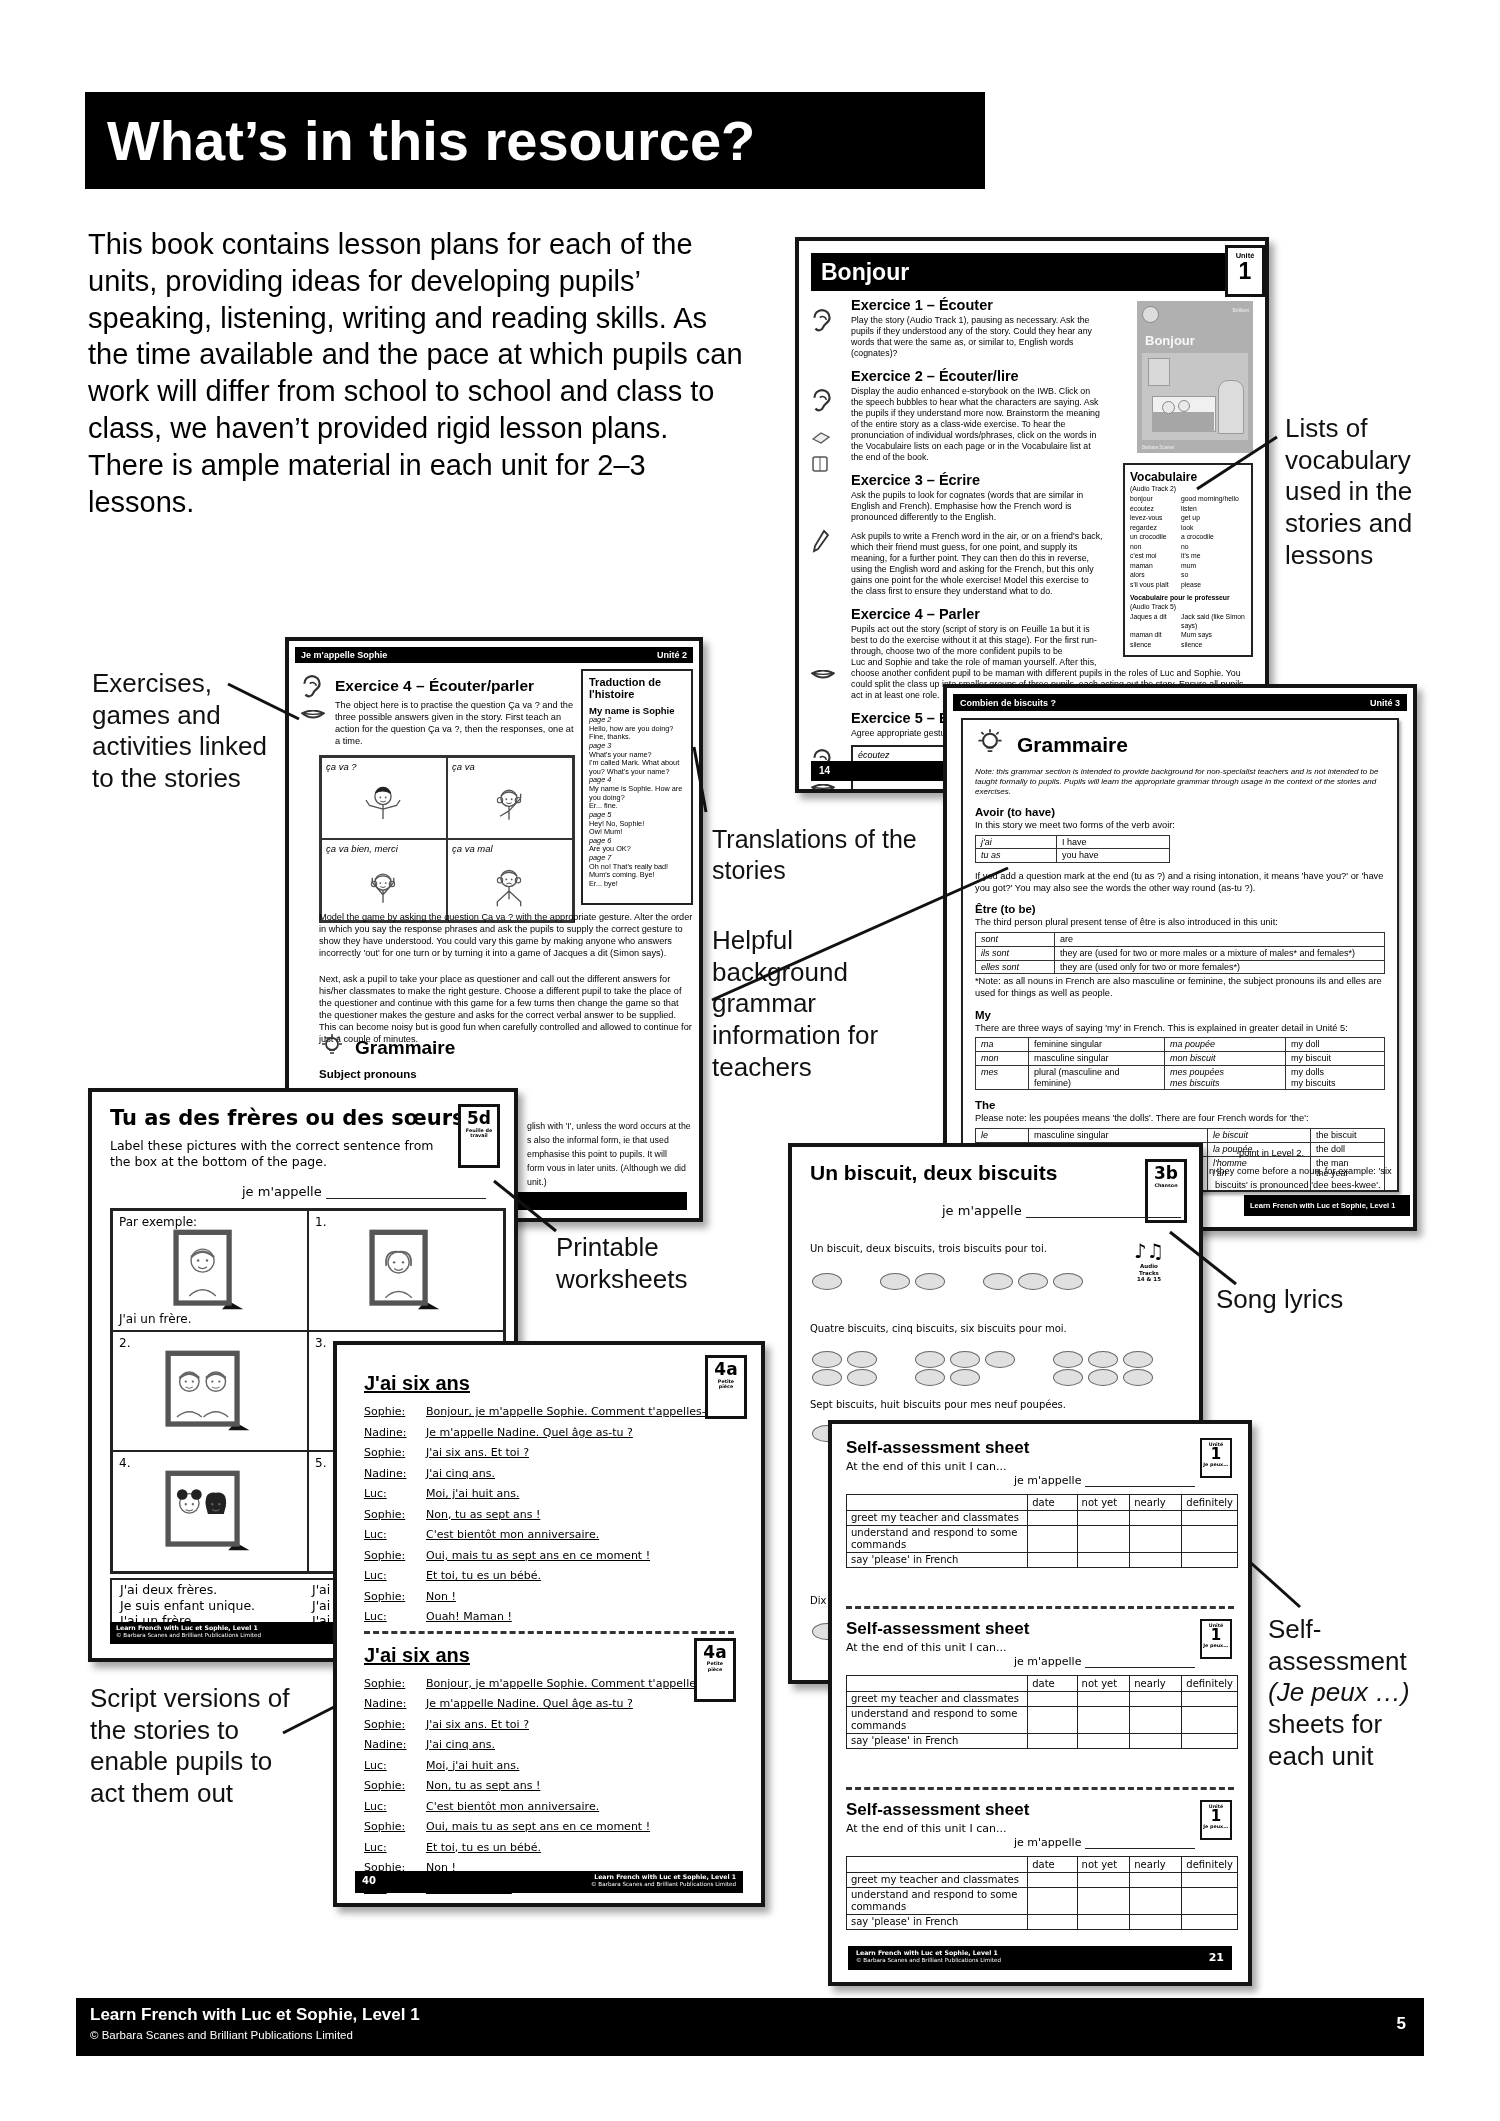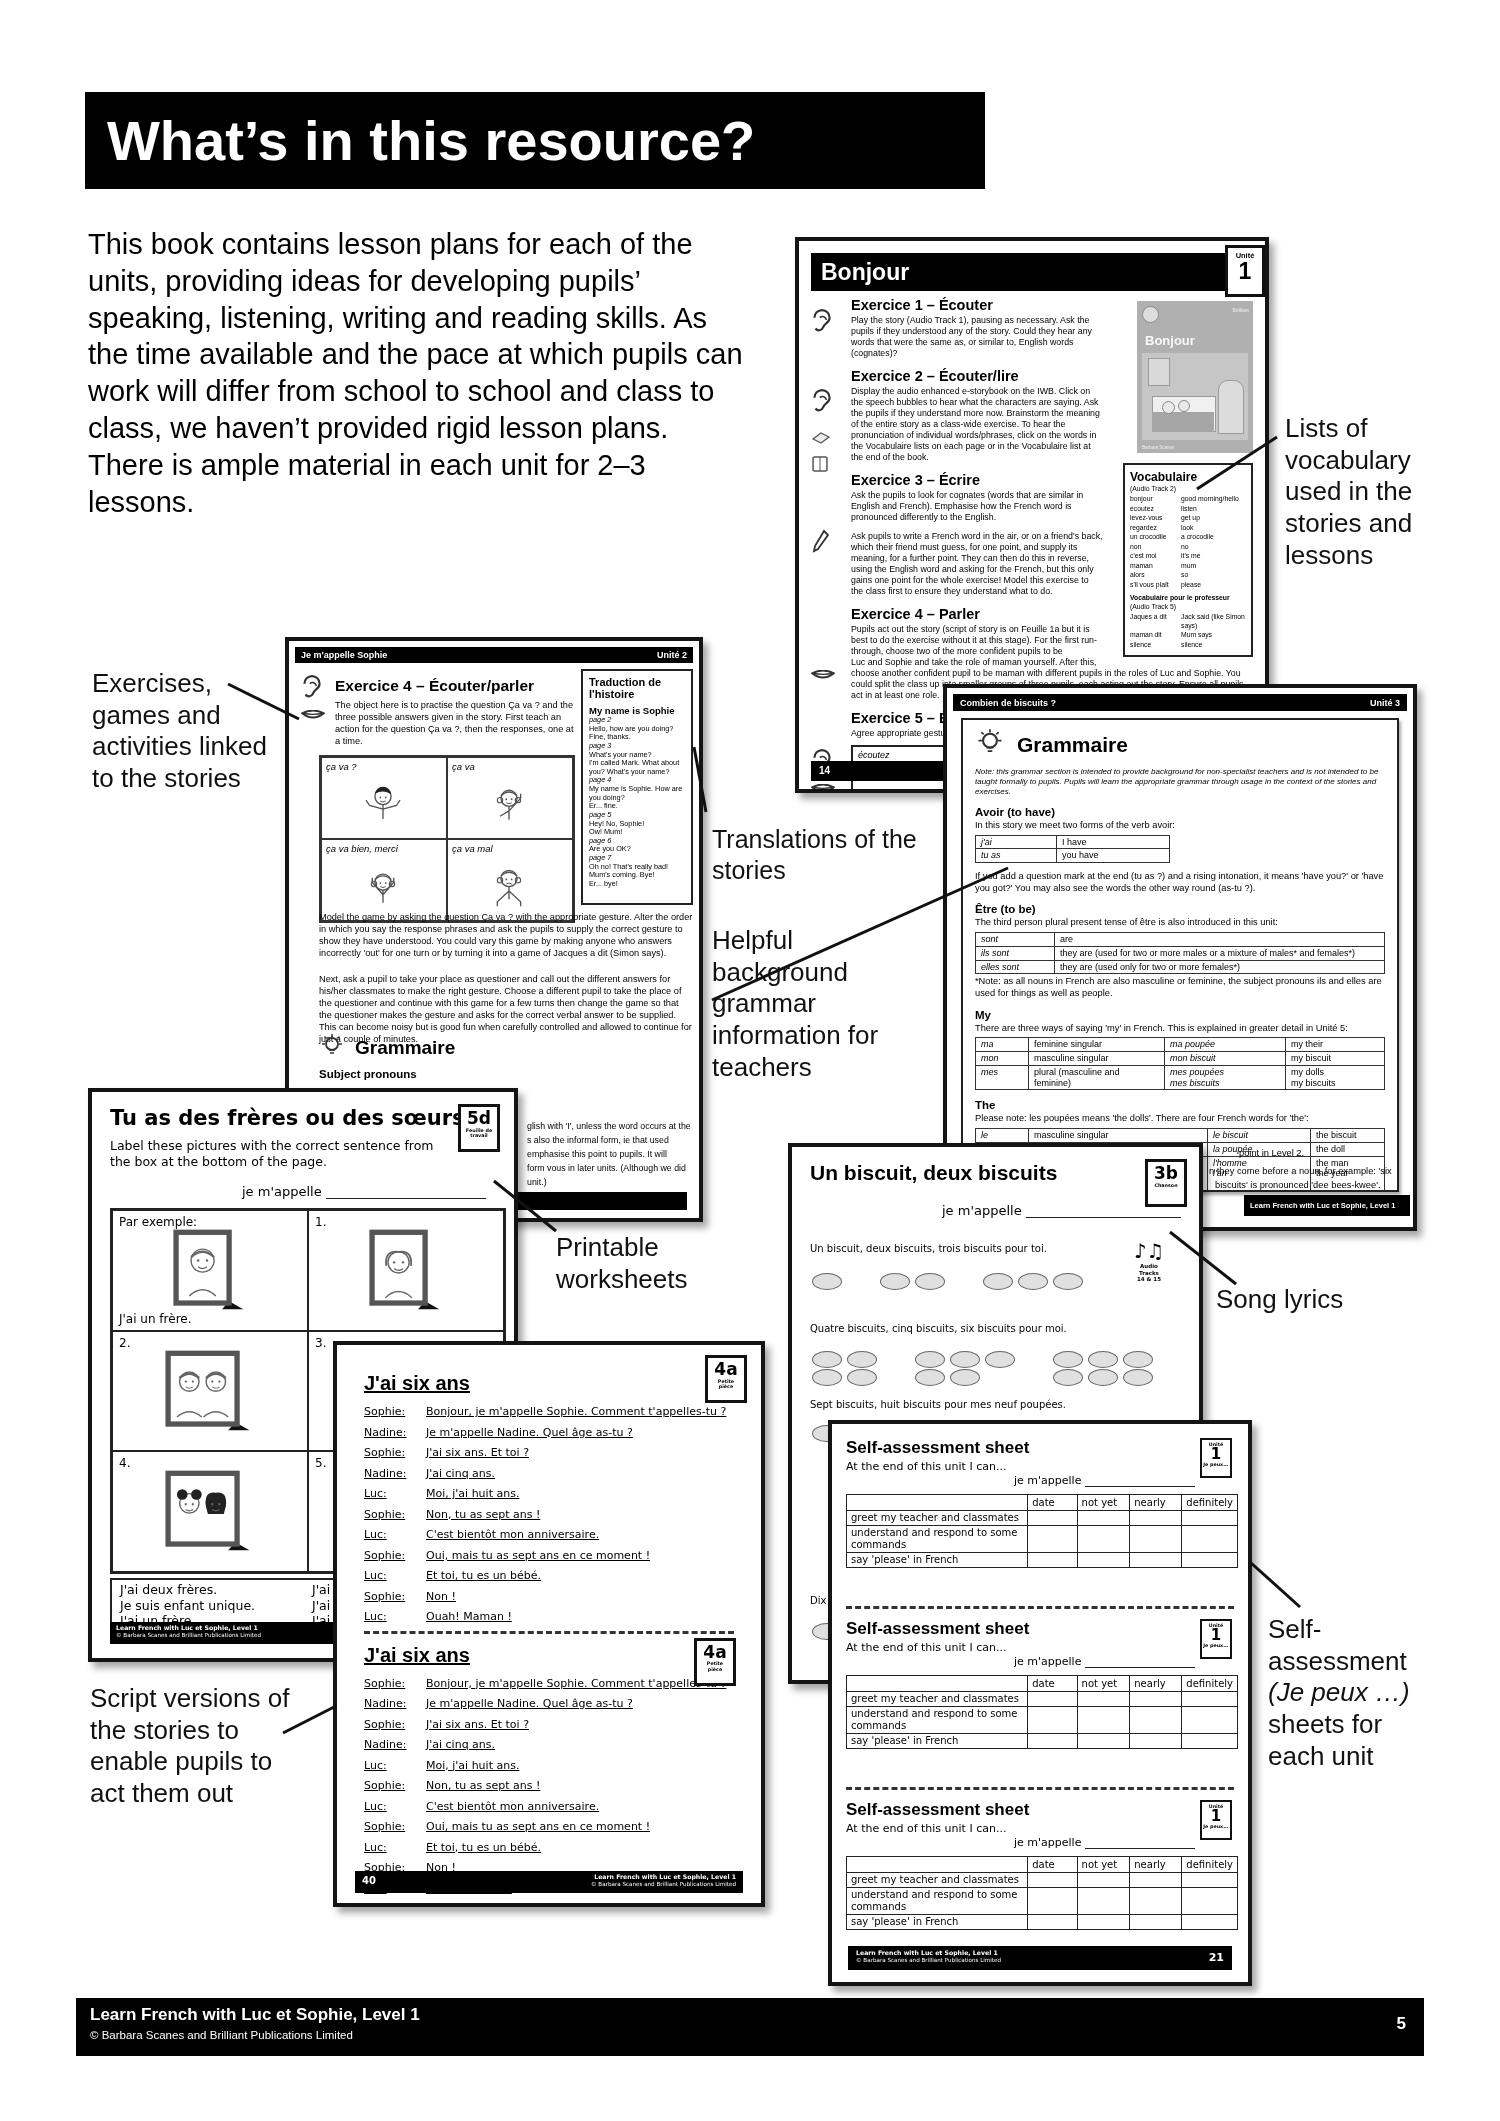--- a/index.html
+++ b/index.html
@@ -81,21 +81,21 @@
   .g-h{font-size:11.5px;font-weight:bold;margin-top:9px;}
   .g-p{font-size:9.3px;line-height:1.25;margin-top:2px;}
   table.gt1{border-collapse:collapse;margin-top:3px;}
   table.gt1 td{border:1.5px solid #333;font-size:9px;padding:1px 5px;vertical-align:top;line-height:1.2;}
   td.it{font-style:italic;}
   .gfrag{position:absolute;font-size:9.3px;z-index:2;}
   #grammar .pgbar{left:297px;bottom:11px;width:160px;height:21px;font-size:7.5px;font-weight:bold;line-height:21px;padding-left:6px;}
   
   #worksheet{left:88px;top:1088px;width:430px;height:574px;padding:16px;z-index:21;}
   .ws-title{font-size:21px;font-weight:bold;}
-  .badge{position:absolute;width:42px;height:48px;border:3px solid #111;box-sizing:border-box;text-align:center;background:#fff;}
+  .badge{position:absolute;width:42px;height:64px;border:3px solid #111;box-sizing:border-box;text-align:center;background:#fff;}
   .badge .bc{font-size:17px;font-weight:bold;line-height:1.1;margin-top:2px;}
   .badge .bt{font-size:4.8px;line-height:1.15;font-weight:bold;}
   .nrow{font-size:13px;}
   .nline{display:inline-block;border-bottom:1.5px solid #222;height:11px;vertical-align:bottom;}
   #wgrid{position:absolute;left:18px;top:116px;width:392px;height:362px;display:grid;grid-template-columns:1fr 1fr;grid-template-rows:1fr 1fr 1fr;border:2px solid #222;}
   #wgrid .cell{border:1px solid #222;position:relative;font-size:12px;padding:4px 6px;box-sizing:border-box;}
   #wgrid .cap{position:absolute;left:6px;bottom:4px;font-size:12px;}
   #sentbox{position:absolute;left:18px;top:486px;width:392px;height:50px;border:2px solid #222;font-size:12.5px;line-height:1.25;}
   #sentbox .c1{position:absolute;left:8px;top:2px;}
   #sentbox .c2{position:absolute;left:200px;top:2px;}
@@ -448,21 +448,21 @@
         </table>
       <div class="g-p">*Note: as all nouns in French are also masculine or feminine, the subject pronouns ils and elles are used for things as well as people.</div>
       <div class="g-h">My</div>
       <div class="g-p">There are three ways of saying 'my' in French. This is explained in greater detail in Unité 5:</div>
       <table class="gt1" style="width:100%">
         <tbody>
             <tr>
               <td class="it" style="width:42px">ma</td>
               <td style="width:125px">feminine singular</td>
               <td class="it" style="width:110px">ma poupée</td>
-              <td>my their</td>
+              <td>my doll</td>
             </tr>
         <tr>
               <td class="it">mon</td>
               <td>masculine singular</td>
               <td class="it">mon biscuit</td>
               <td>my biscuit</td>
             </tr>
         <tr>
               <td class="it">mes</td>
               <td>plural (masculine and feminine)</td>

